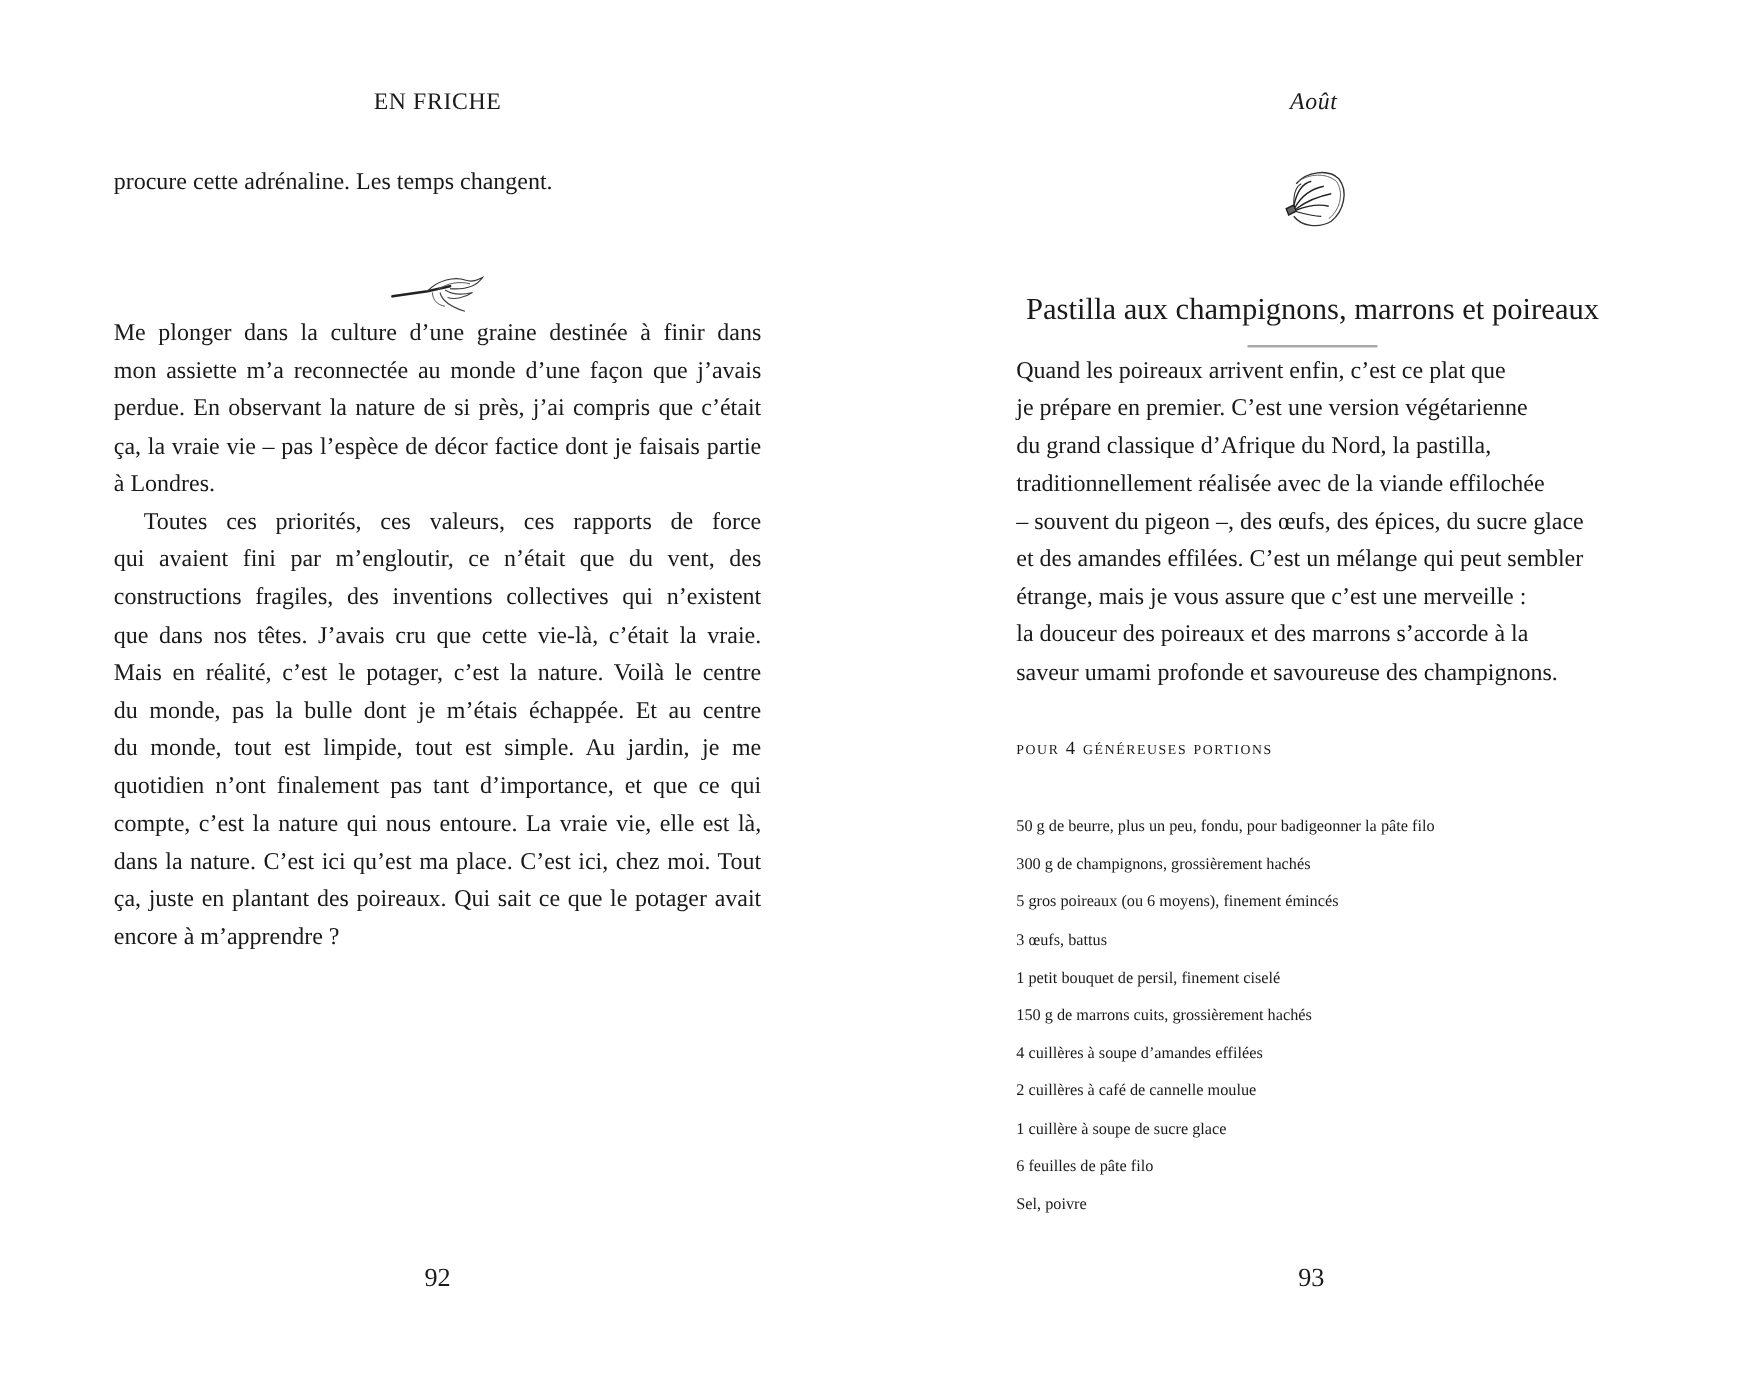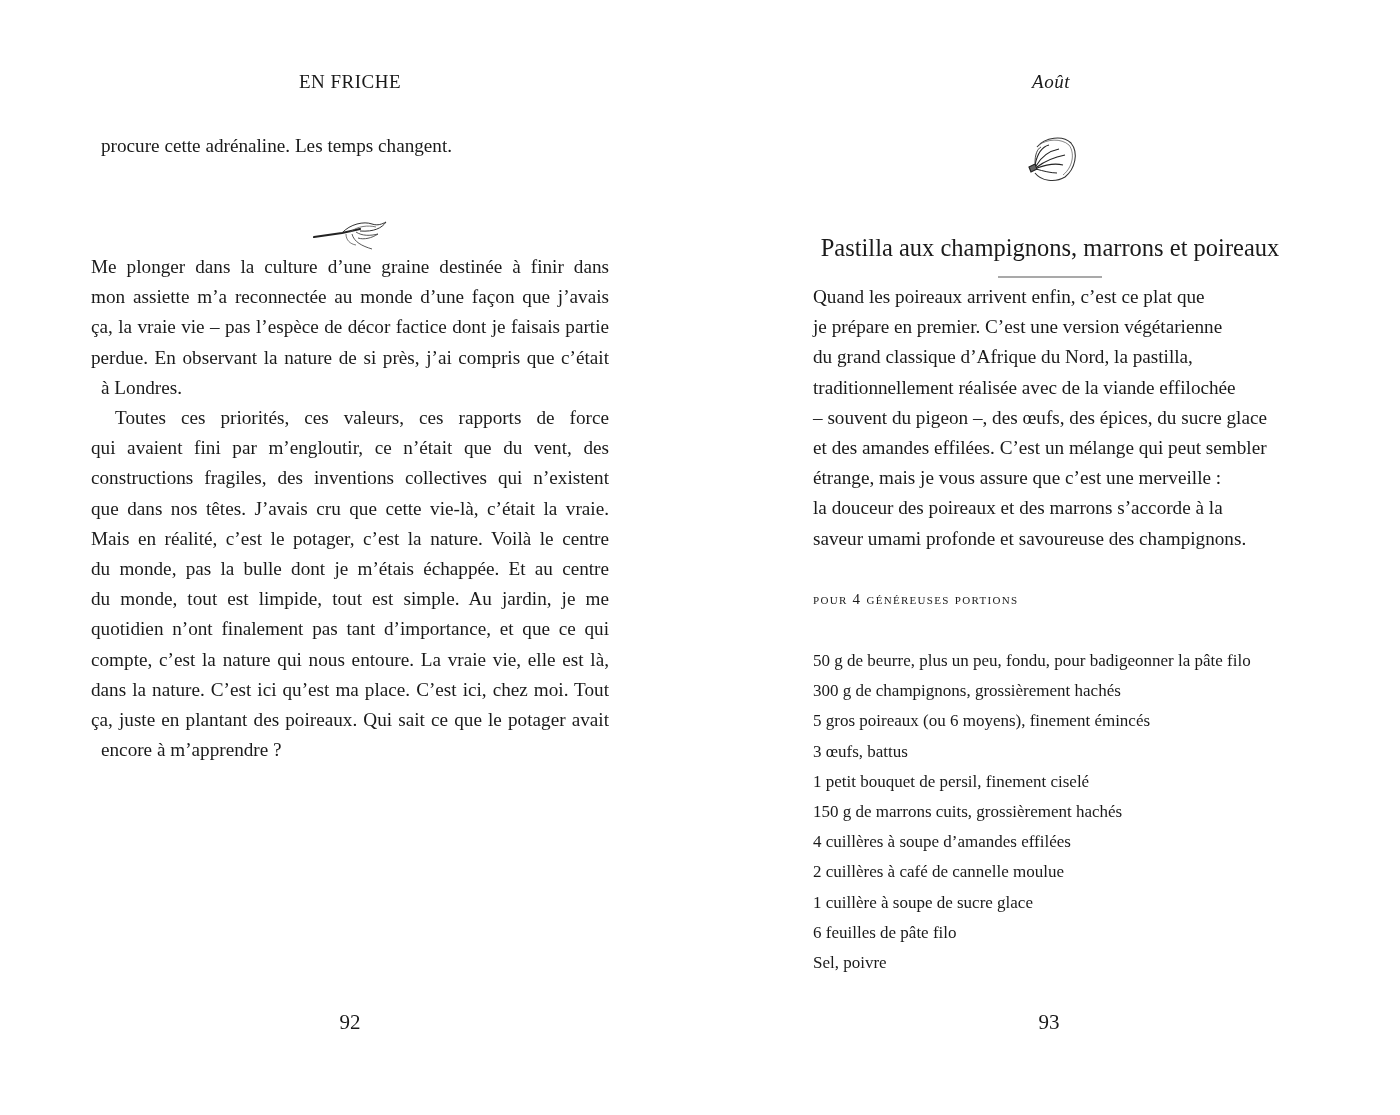--- a/index.html
+++ b/index.html
@@ -18,39 +18,39 @@
   }
   .page-left .running-head { left: 91px; width: 518px; }
   .page-right .running-head { left: 113px; width: 476px; font-style: italic; }
 
   .body-text {
     position: absolute; font-size: 19.2px; line-height: 30.2px;
     text-align: justify;
   }
   .line { display: block; white-space: nowrap; }
   .justify { text-align-last: justify; }
-  .noj { text-align-last: left; margin-left: 10px; }
+  .noj { text-align-last: left; }
 
   .ornament { position: absolute; }
 
   .recipe-title {
     position: absolute; left: 110px; width: 480px; top: 234px;
     font-size: 24.5px; text-align: center; white-space: nowrap;
   }
   .title-rule {
     position: absolute; left: 298px; top: 276px; width: 104px; height: 2px;
     background: #a9a9a9;
   }
   .servings {
     position: absolute; left: 113px; top: 591px;
     font-size: 15px; letter-spacing: 1.3px; font-variant: small-caps; text-transform: lowercase;
   }
   .ingredients {
     position: absolute; left: 113px; top: 646px; margin: 0; padding: 0; list-style: none;
-    font-size: 17px; line-height: 30.2px;
+    font-size: 13px; line-height: 30.2px;
   }
   .folio {
     position: absolute; top: 1010px; font-size: 21px; font-family: "Liberation Serif", serif;
     width: 60px; text-align: center;
   }
   .page-left .folio { left: 320px; }
   .page-right .folio { left: 319px; }
 </style>
 </head>
 <body>
@@ -67,22 +67,22 @@
     <path d="M30 15 C38 6, 52 3, 60 6 C66 8, 70 6, 74 4 C70 10, 62 14, 48 13" stroke="#333" stroke-width="1" fill="none"></path>
     <path d="M38 14 C46 8, 56 7, 64 9" stroke="#555" stroke-width="0.8" fill="none"></path>
     <path d="M44 14 C50 18, 58 18, 66 16 C60 20, 52 22, 46 20" stroke="#444" stroke-width="0.9" fill="none"></path>
     <path d="M40 16 C42 24, 50 28, 60 31" stroke="#444" stroke-width="0.9" fill="none"></path>
     <path d="M34 16 C34 22, 38 26, 44 27" stroke="#555" stroke-width="0.8" fill="none"></path>
   </svg>
 
   <div class="body-text" style="left:91px; top:252px; width:518px;">
     <span class="line justify">Me plonger dans la culture d’une graine destinée à finir dans</span>
     <span class="line justify">mon assiette m’a reconnectée au monde d’une façon que j’avais</span>
+    <span class="line justify">perdue. En observant la nature de si près, j’ai compris que c’était</span>
     <span class="line justify">ça, la vraie vie – pas l’espèce de décor factice dont je faisais partie</span>
-    <span class="line justify">perdue. En observant la nature de si près, j’ai compris que c’était</span>
     <span class="line noj">à Londres.</span>
   </div>
 
   <div class="body-text" style="left:91px; top:403px; width:518px;">
     <span class="line justify" style="padding-left:24px;">Toutes ces priorités, ces valeurs, ces rapports de force</span>
     <span class="line justify">qui avaient fini par m’engloutir, ce n’était que du vent, des</span>
     <span class="line justify">constructions fragiles, des inventions collectives qui n’existent</span>
     <span class="line justify">que dans nos têtes. J’avais cru que cette vie-là, c’était la vraie.</span>
     <span class="line justify">Mais en réalité, c’est le potager, c’est la nature. Voilà le centre</span>
     <span class="line justify">du monde, pas la bulle dont je m’étais échappée. Et au centre</span>

